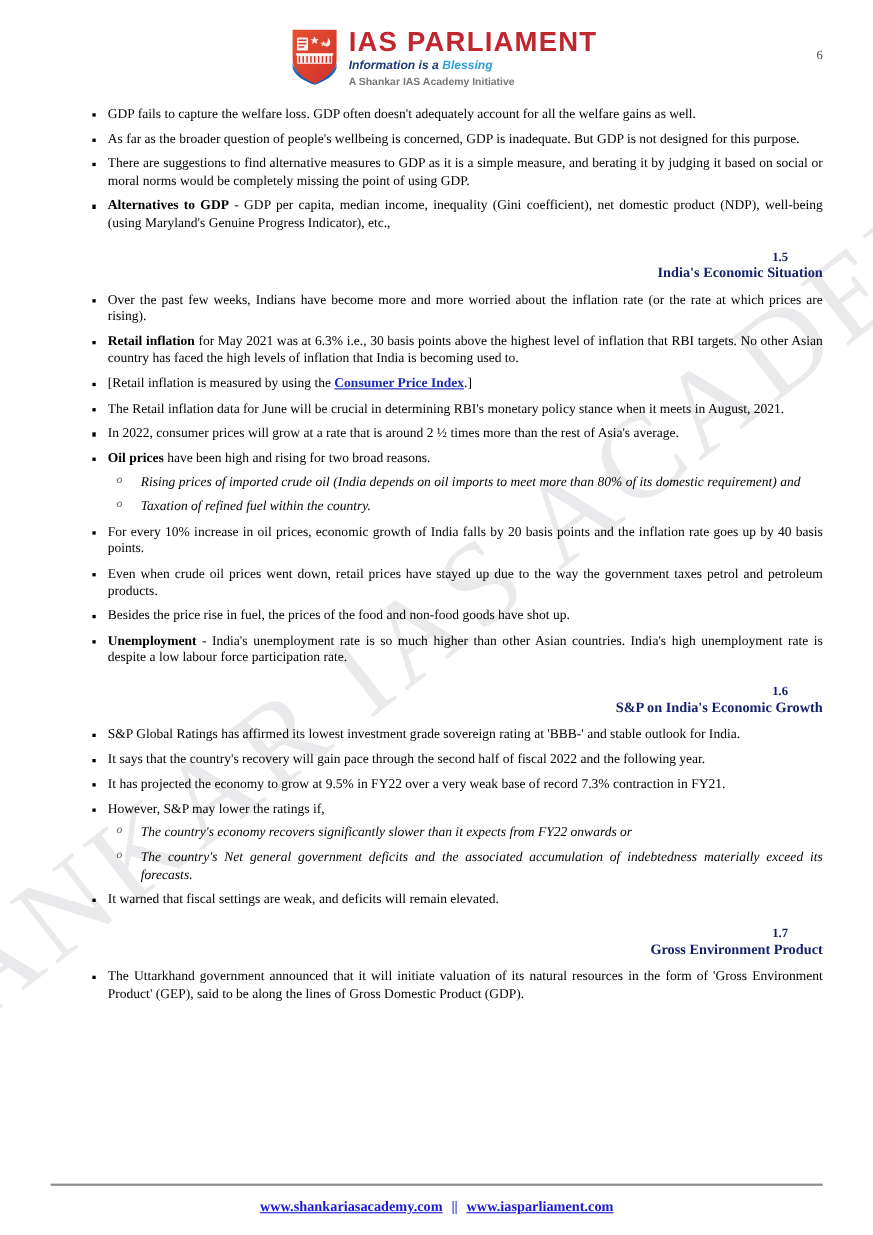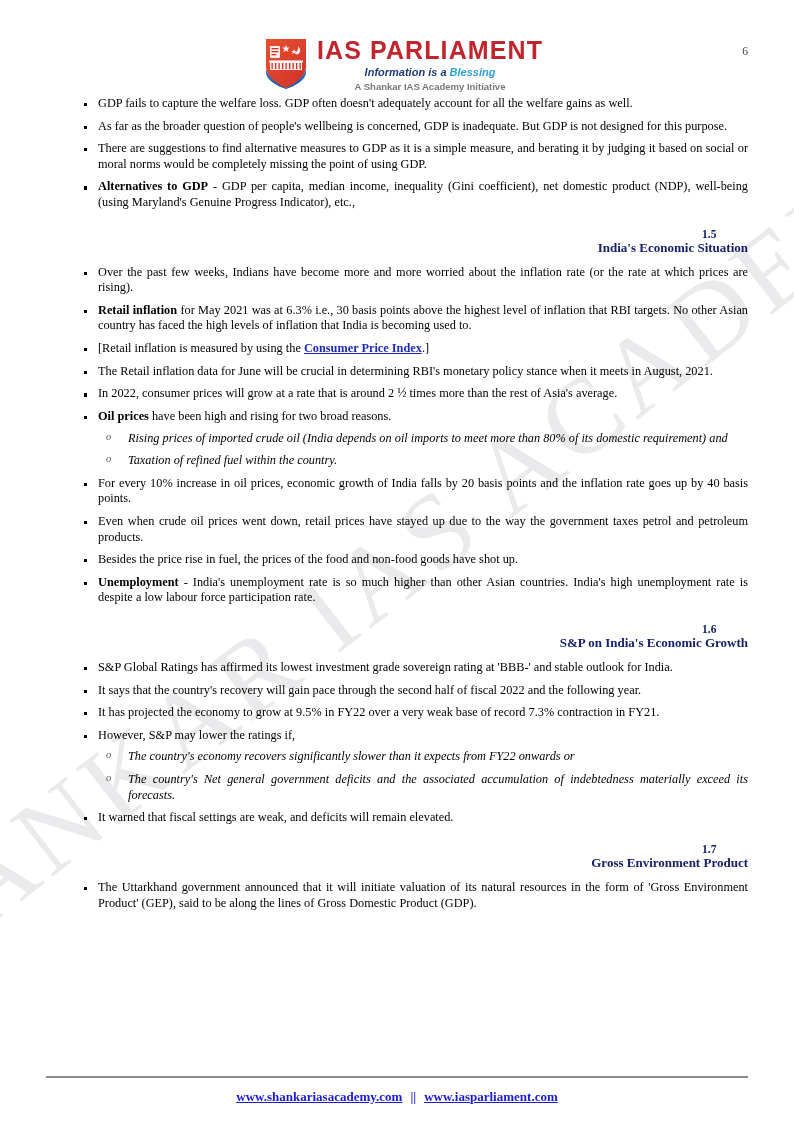--- a/index.html
+++ b/index.html
@@ -61,24 +61,23 @@
     position: absolute;
     right: 46px;
     top: 45px;
     font-size: 11.5px;
     font-family: "Liberation Serif", "DejaVu Serif", serif;
     color: #444444;
   }
   .logo-wrap {
     position: absolute;
     left: 264px;
-    top: 36px;
+    top: 24px;
     display: flex;
     align-items: flex-start;
-    text-align: center;
   }
   .crest {
     width: 44px;
     height: 54px;
     position: relative;
     margin-right: 9px;
     flex: 0 0 auto;
   }
   .logo-text {
     padding-top: 2px;

